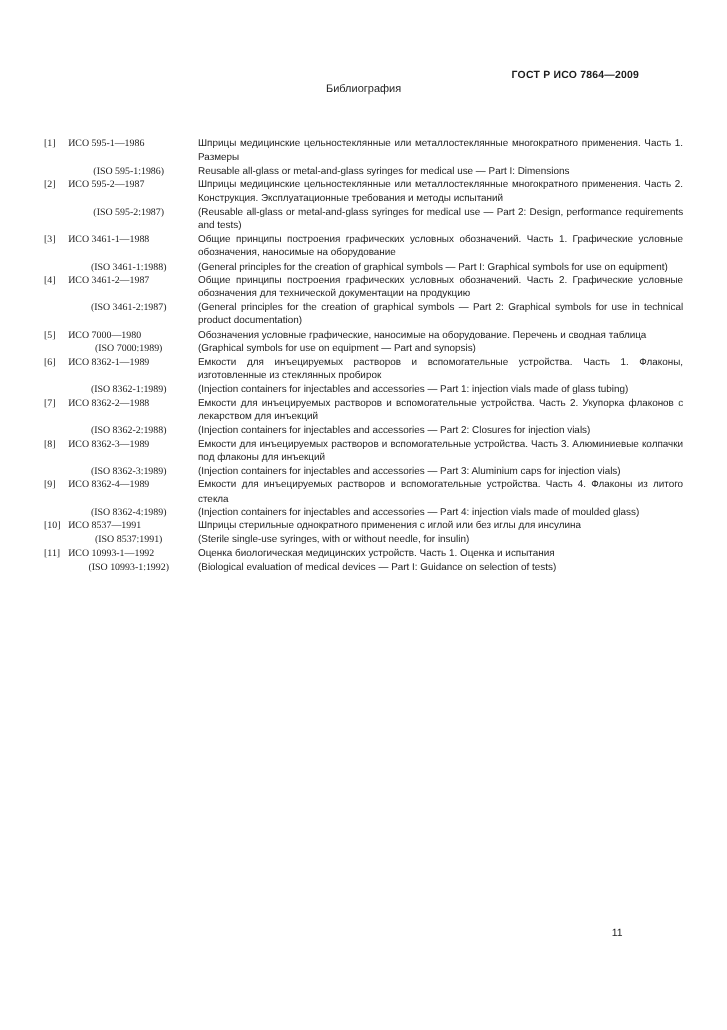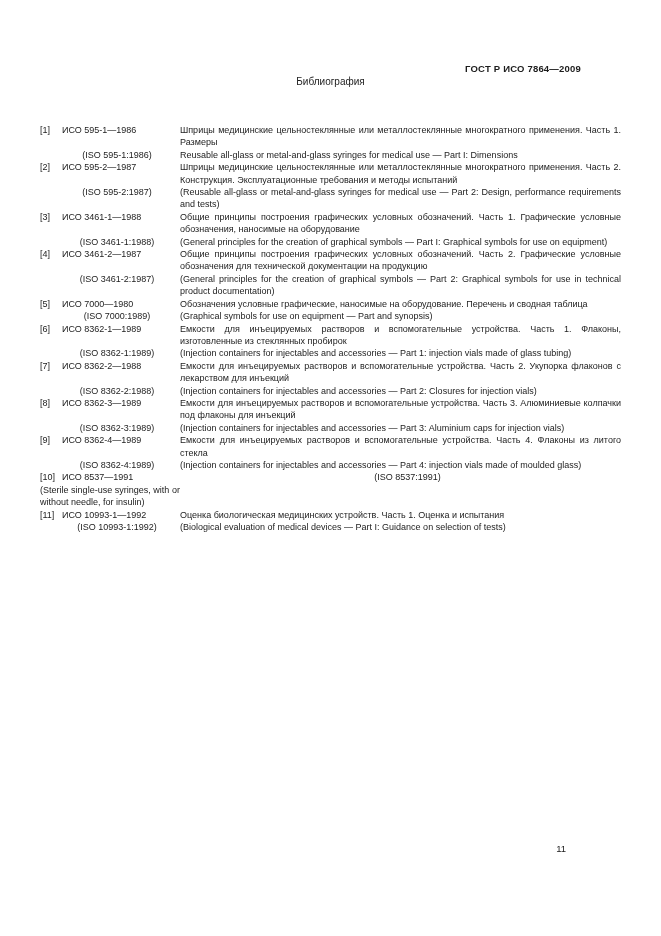--- a/index.html
+++ b/index.html
@@ -17,21 +17,21 @@
   }
   .doc-title {
     position: absolute; top: 76px; left: 0; width: 100%;
     text-align: center; font-size: 10px; font-weight: normal;
   }
   .bibliography {
     position: absolute; top: 124px; left: 40px; width: 581px;
     font-size: 9px; line-height: 12.4px;
   }
   .entry { display: grid; grid-template-columns: 140px 1fr; }
-  .cell-left { padding-right: 8px; white-space: nowrap; overflow: hidden; }
+  .cell-left { padding-right: 8px; white-space: nowrap; overflow: hidden; font-family: Liberation Serif, serif; }
   .ref { display: inline-block; min-width: 22px; }
   .cell-left.en { padding-left: 22px; text-align: center; }
   .cell-desc { text-align: justify; }
   .page-number {
     position: absolute; top: 843px; right: 95px;
     font-size: 9.5px;
   }
 </style>
 </head>
 <body>
@@ -100,20 +100,21 @@
 
   <div class="entry">
     <div class="cell-left"><span class="ref">[9]</span><span class="code">ИСО 8362-4—1989</span></div>
     <div class="cell-desc">Емкости для инъецируемых растворов и вспомогательные устройства. Часть 4. Флаконы из литого стекла</div>
     <div class="cell-left en"><span class="code-en">(ISO 8362-4:1989)</span></div>
     <div class="cell-desc">(Injection containers for injectables and accessories — Part 4: injection vials made of moulded glass)</div>
   </div>
 
   <div class="entry">
     <div class="cell-left"><span class="ref">[10]</span><span class="code">ИСО 8537—1991</span></div>
+    <div class="cell-desc">Шприцы стерильные однократного применения с иглой или без иглы для инсулина</div>
     <div class="cell-left en"><span class="code-en">(ISO 8537:1991)</span></div>
     <div class="cell-desc">(Sterile single-use syringes, with or without needle, for insulin)</div>
   </div>
 
   <div class="entry">
     <div class="cell-left"><span class="ref">[11]</span><span class="code">ИСО 10993-1—1992</span></div>
     <div class="cell-desc">Оценка биологическая медицинских устройств. Часть 1. Оценка и испытания</div>
     <div class="cell-left en"><span class="code-en">(ISO 10993-1:1992)</span></div>
     <div class="cell-desc">(Biological evaluation of medical devices — Part I: Guidance on selection of tests)</div>
   </div>

